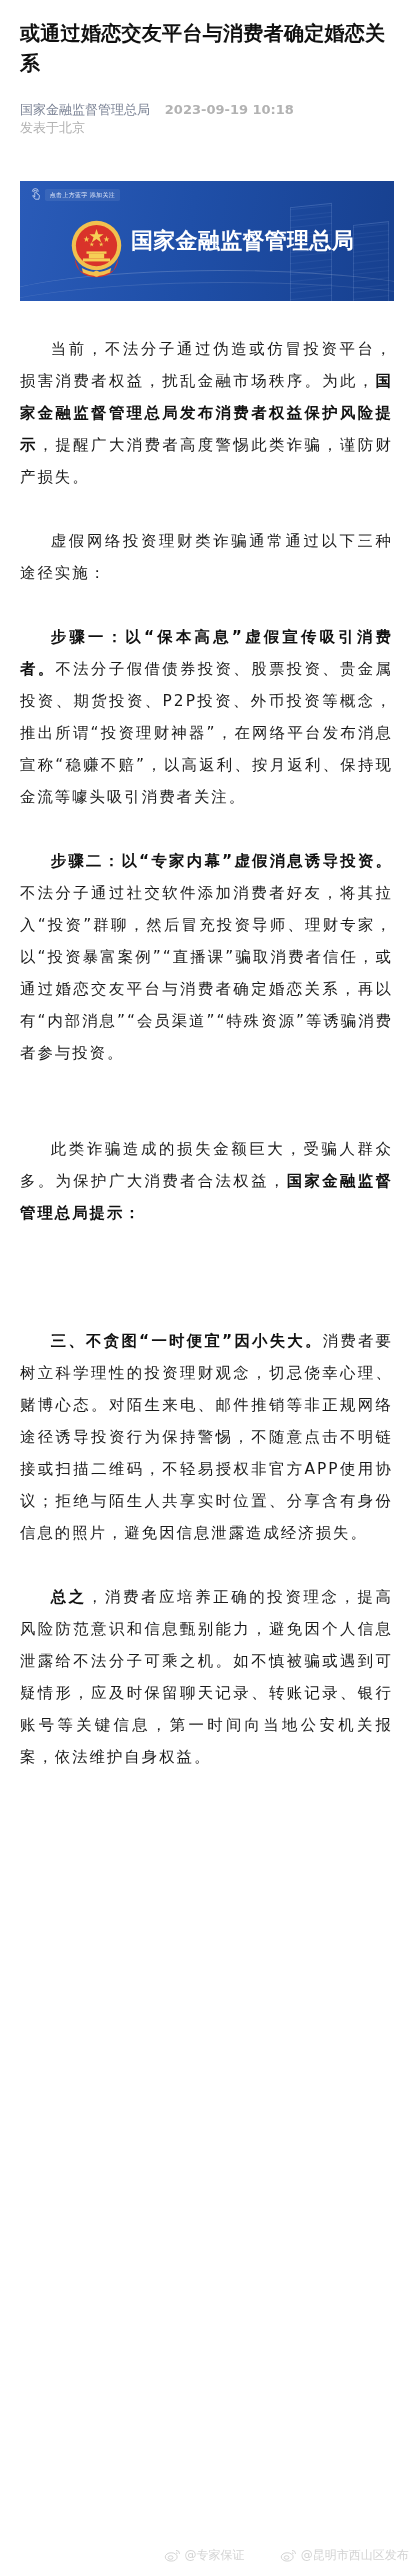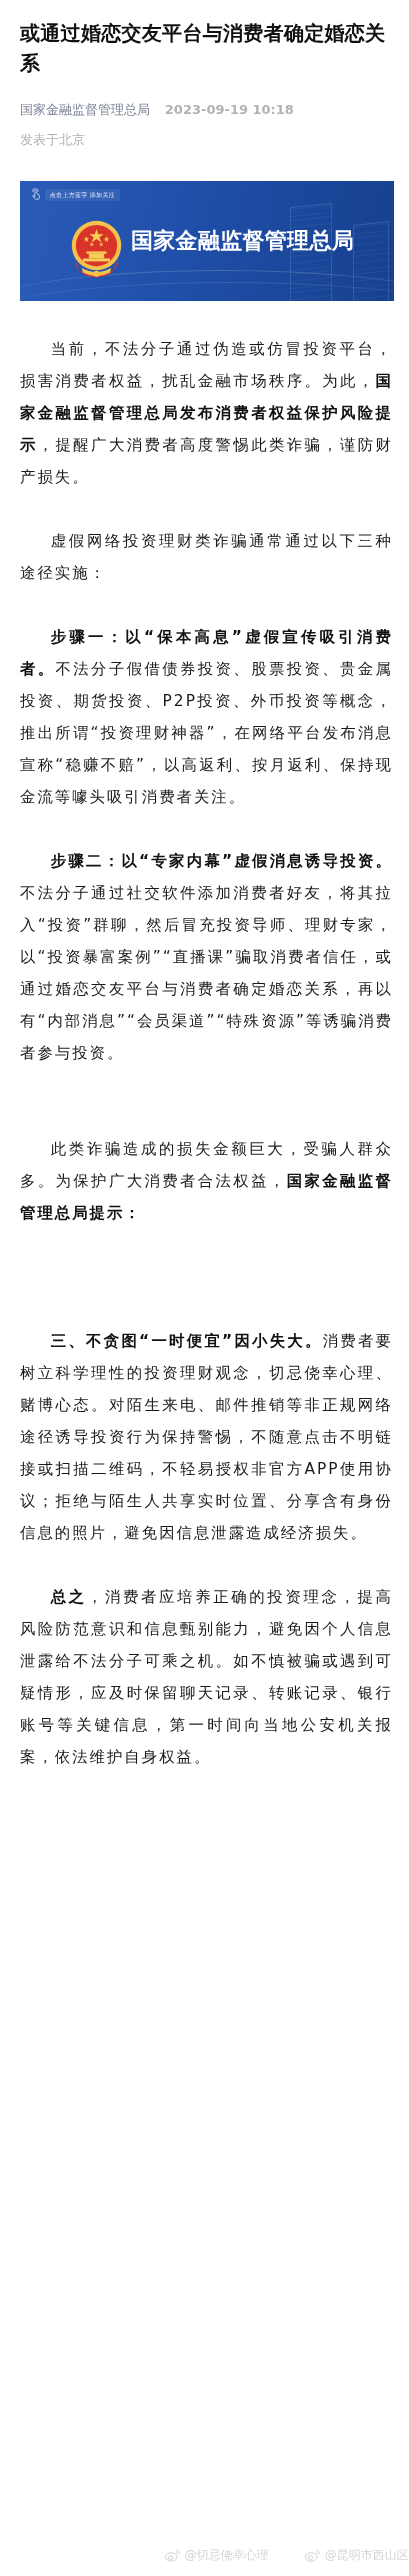--- a/index.html
+++ b/index.html
@@ -27,21 +27,21 @@
     }
     .meta {
       margin-top: 22.6px;
       font-size: 13px;
       line-height: 18px;
       white-space: nowrap;
     }
     .meta .source { color: #576b95; color: #7a8294; }
     .meta .date { color: #b2b2b2; margin-left: 10.7px; font-weight: bold; }
     .location {
-      margin-top: 12px;
+      margin-top: 0;
       font-size: 13px;
       line-height: 18px;
       color: #b2b2b2;
     }
     .banner {
       position: absolute;
       left: 20px;
       top: 181px;
       width: 374px;
       height: 120px;
@@ -175,21 +175,21 @@
 </div>
 
 <div class="watermarks">
   <div class="wm">
     <svg viewBox="0 0 30 24" fill="none" stroke="#d0d0d0" stroke-width="1.6">
       <ellipse cx="12" cy="15" rx="10" ry="7"></ellipse>
       <ellipse cx="11" cy="16" rx="4" ry="3"></ellipse>
       <path d="M20 4a6 6 0 0 1 6 6"></path>
       <path d="M20 8a2 2 0 0 1 2 2"></path>
     </svg>
-    <span>@切忌侥幸心理</span>
+    <span>@专家保证</span>
   </div>
   <div class="wm">
     <svg viewBox="0 0 30 24" fill="none" stroke="#d0d0d0" stroke-width="1.6">
       <ellipse cx="12" cy="15" rx="10" ry="7"></ellipse>
       <ellipse cx="11" cy="16" rx="4" ry="3"></ellipse>
       <path d="M20 4a6 6 0 0 1 6 6"></path>
       <path d="M20 8a2 2 0 0 1 2 2"></path>
     </svg>
     <span>@昆明市西山区发布</span>
   </div>

